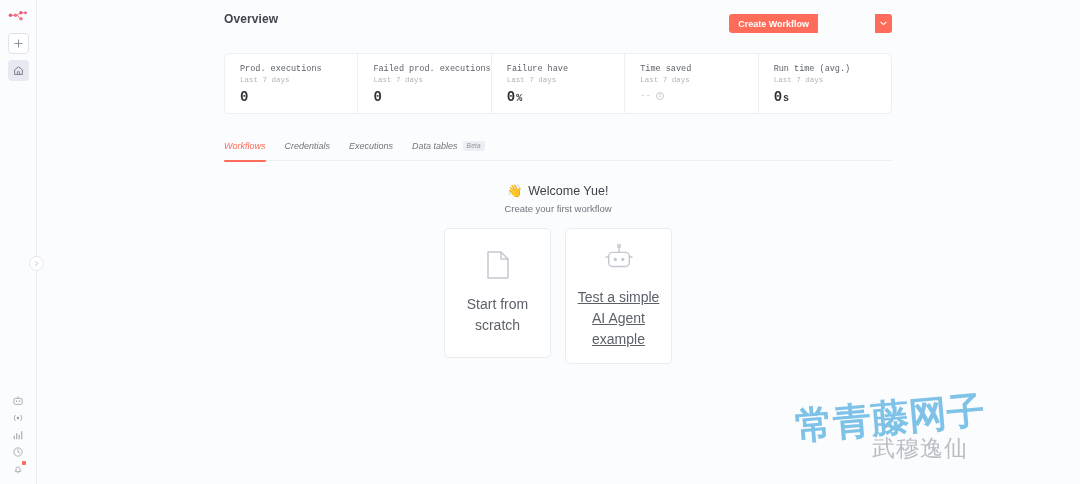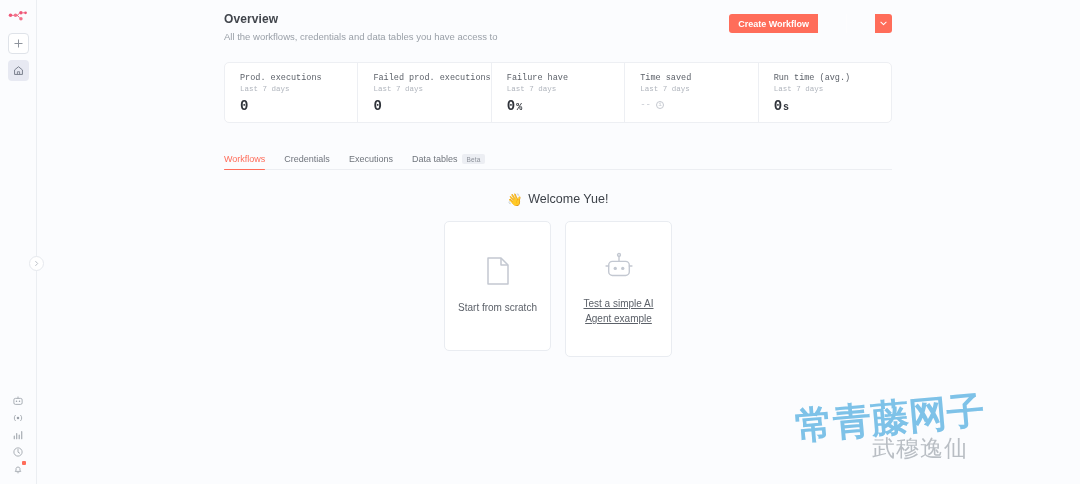--- a/index.html
+++ b/index.html
@@ -196,22 +196,23 @@
     padding-bottom: 0;
     margin-bottom: 22px;
     height: 20px;
   }
   .tab {
     font-size: 9px;
     color: #70757d;
     position: relative;
     height: 20px;
     display: flex;
-    align-items: center;
+    align-items: flex-start;
     gap: 5px;
+    font-style: italic;
   }
   .tab.active { color: #ff6d5a; }
   .tab.active::after {
     content: "";
     position: absolute;
     left: 0; right: 0; bottom: -1px;
     height: 1.6px;
     background: #ff6d5a;
     border-radius: 2px;
   }
@@ -256,21 +257,21 @@
     background: #fff;
     border: 1px solid #e9ecf1;
     border-radius: 5px;
     display: flex;
     flex-direction: column;
     align-items: center;
     justify-content: center;
     padding: 0 10px;
     text-align: center;
     color: #5c6169;
-    font-size: 10px;
+    font-size: 14px;
     line-height: 1.5;
   }
   .card .card-icon {
     color: #c3c8d1;
     margin-bottom: 14px;
     display: flex;
     align-items: center;
     justify-content: center;
   }
   .card.card-tall { height: 136px; text-decoration: underline; }
@@ -389,21 +390,20 @@
       <path d="M2 1.5 L4.4 4 L2 6.5" stroke="#b5bac2" stroke-width="1.1" stroke-linecap="round" stroke-linejoin="round"></path>
     </svg>
   </div>
 
   <div class="main">
     <div class="content">
 
       <div class="page-head">
         <div>
           <div class="page-title">Overview</div>
-          <div class="page-sub">All the workflows, credentials and data tables you have access to</div>
         </div>
         <div class="cta-group">
           <div class="cta-main">Create Workflow</div>
           <div class="cta-split"></div>
           <div class="cta-caret">
             <svg width="7" height="5" viewBox="0 0 8 5" fill="none">
               <path d="M1 1 L4 3.8 L7 1" stroke="#ffffff" stroke-width="1.2" stroke-linecap="round" stroke-linejoin="round"></path>
             </svg>
           </div>
         </div>
@@ -472,20 +472,21 @@
           <span>Data tables</span>
           <span class="beta-badge">Beta</span>
         </div>
       </div>
 
       <div class="welcome">
         <div class="welcome-title">
           <span>👋</span>
           <span>Welcome Yue!</span>
         </div>
+        <div class="welcome-sub">Create your first workflow</div>
       </div>
 
       <div class="cards">
 
         <div class="card">
           <span class="card-icon">
             <svg width="26" height="30" viewBox="0 0 26 30" fill="none">
               <path d="M3 2 H16 L23 9 V28 H3 Z" stroke="#c3c8d1" stroke-width="1.5" stroke-linejoin="round"></path>
               <path d="M16 2 V9 H23" stroke="#c3c8d1" stroke-width="1.5" stroke-linejoin="round"></path>
             </svg>

